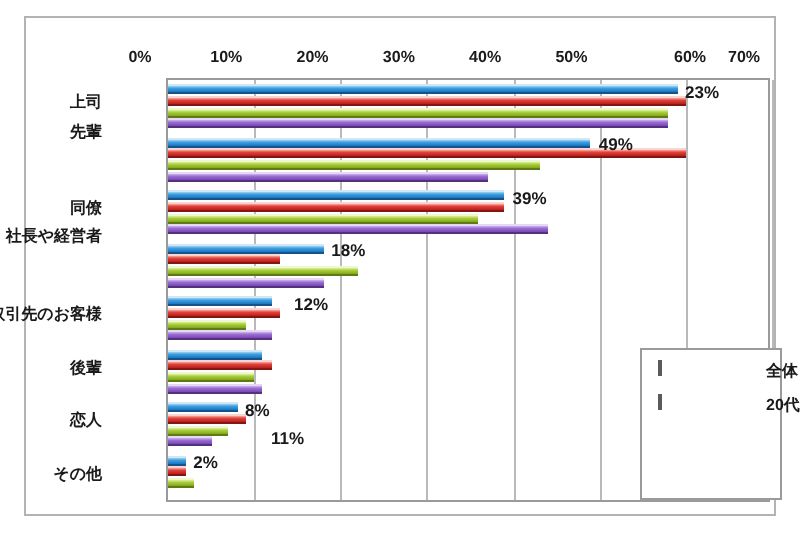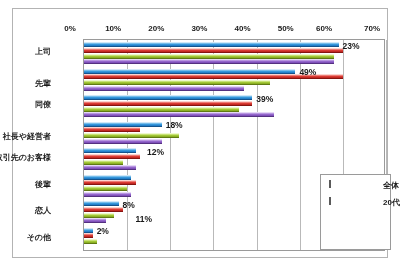--- a/index.html
+++ b/index.html
@@ -146,29 +146,29 @@
 <div id="screen">
   <div id="chart-frame">
 
     <div id="xaxis-ticks">
         <div class="xtick" style="left: 57px;">0%</div>
         <div class="xtick" style="left: 100.143px;">10%</div>
         <div class="xtick" style="left: 143.286px;">20%</div>
         <div class="xtick" style="left: 186.429px;">30%</div>
         <div class="xtick" style="left: 229.571px;">40%</div>
         <div class="xtick" style="left: 272.714px;">50%</div>
-        <div class="xtick" style="left: 301px; padding-left: 20px;">60%</div>
+        <div class="xtick" style="left: 322px; padding-left: 20px;">60%</div>
         <div class="xtick" style="left: 359px;">70%</div>
       </div>
 
     <div id="category-labels">
         <div class="cat-label" style="top: 42.25px;">上司</div>
-        <div class="cat-label" style="top: 74px;">先輩</div>
+        <div class="cat-label" style="top: 57px;">先輩</div>
         <div class="cat-label" style="top: 95.25px;">同僚</div>
-        <div class="cat-label" style="top: 127px;">社長や経営者</div>
+        <div class="cat-label" style="top: 109px;">社長や経営者</div>
         <div class="cat-label" style="top: 148.25px;">取引先のお客様</div>
         <div class="cat-label" style="top: 174.75px;">後輩</div>
         <div class="cat-label" style="top: 201.25px;">恋人</div>
         <div class="cat-label" style="top: 227.75px;">その他</div>
       </div>
 
     <div id="plot-area">
       <div id="gridlines">
           <div class="gridline" style="left: 43.1429px;"></div>
           <div class="gridline" style="left: 86.2857px;"></div>

